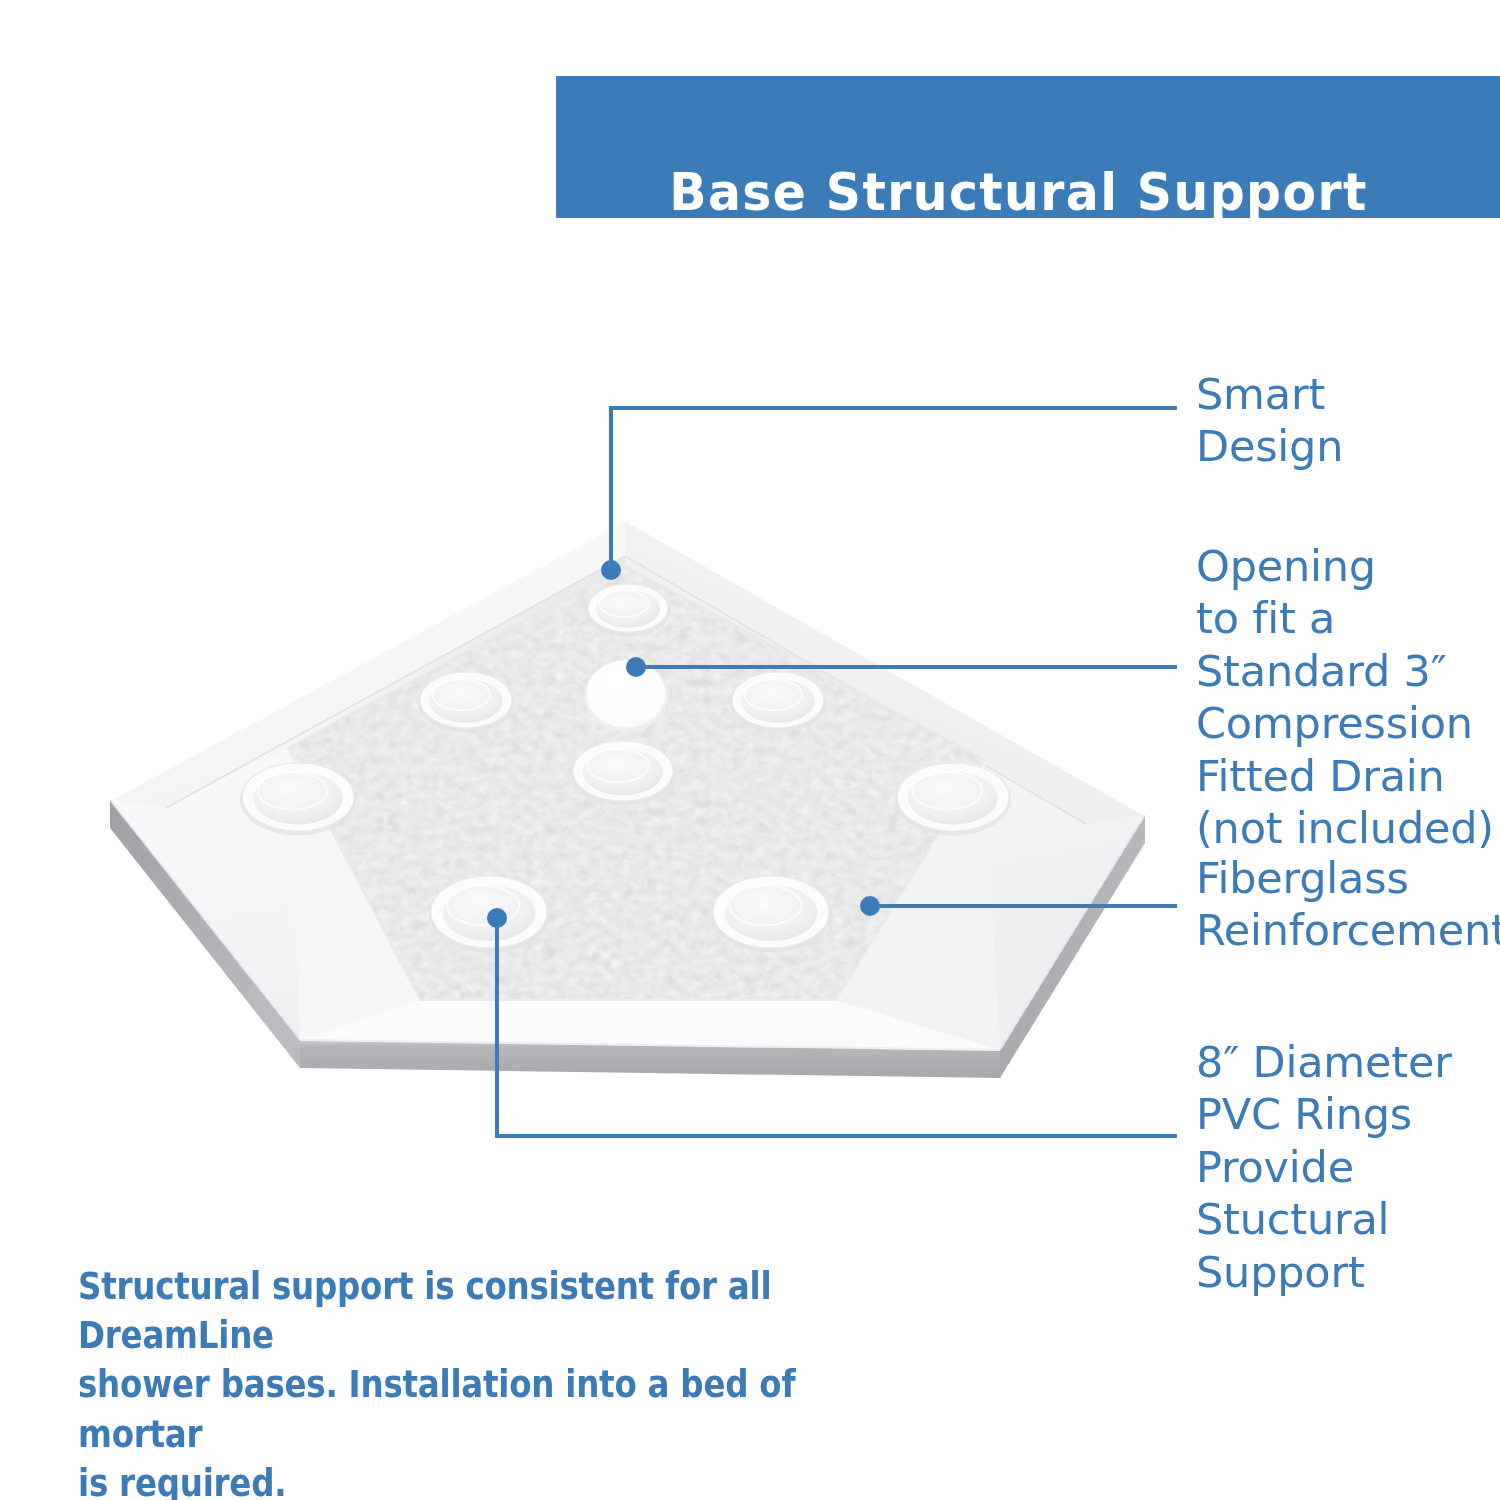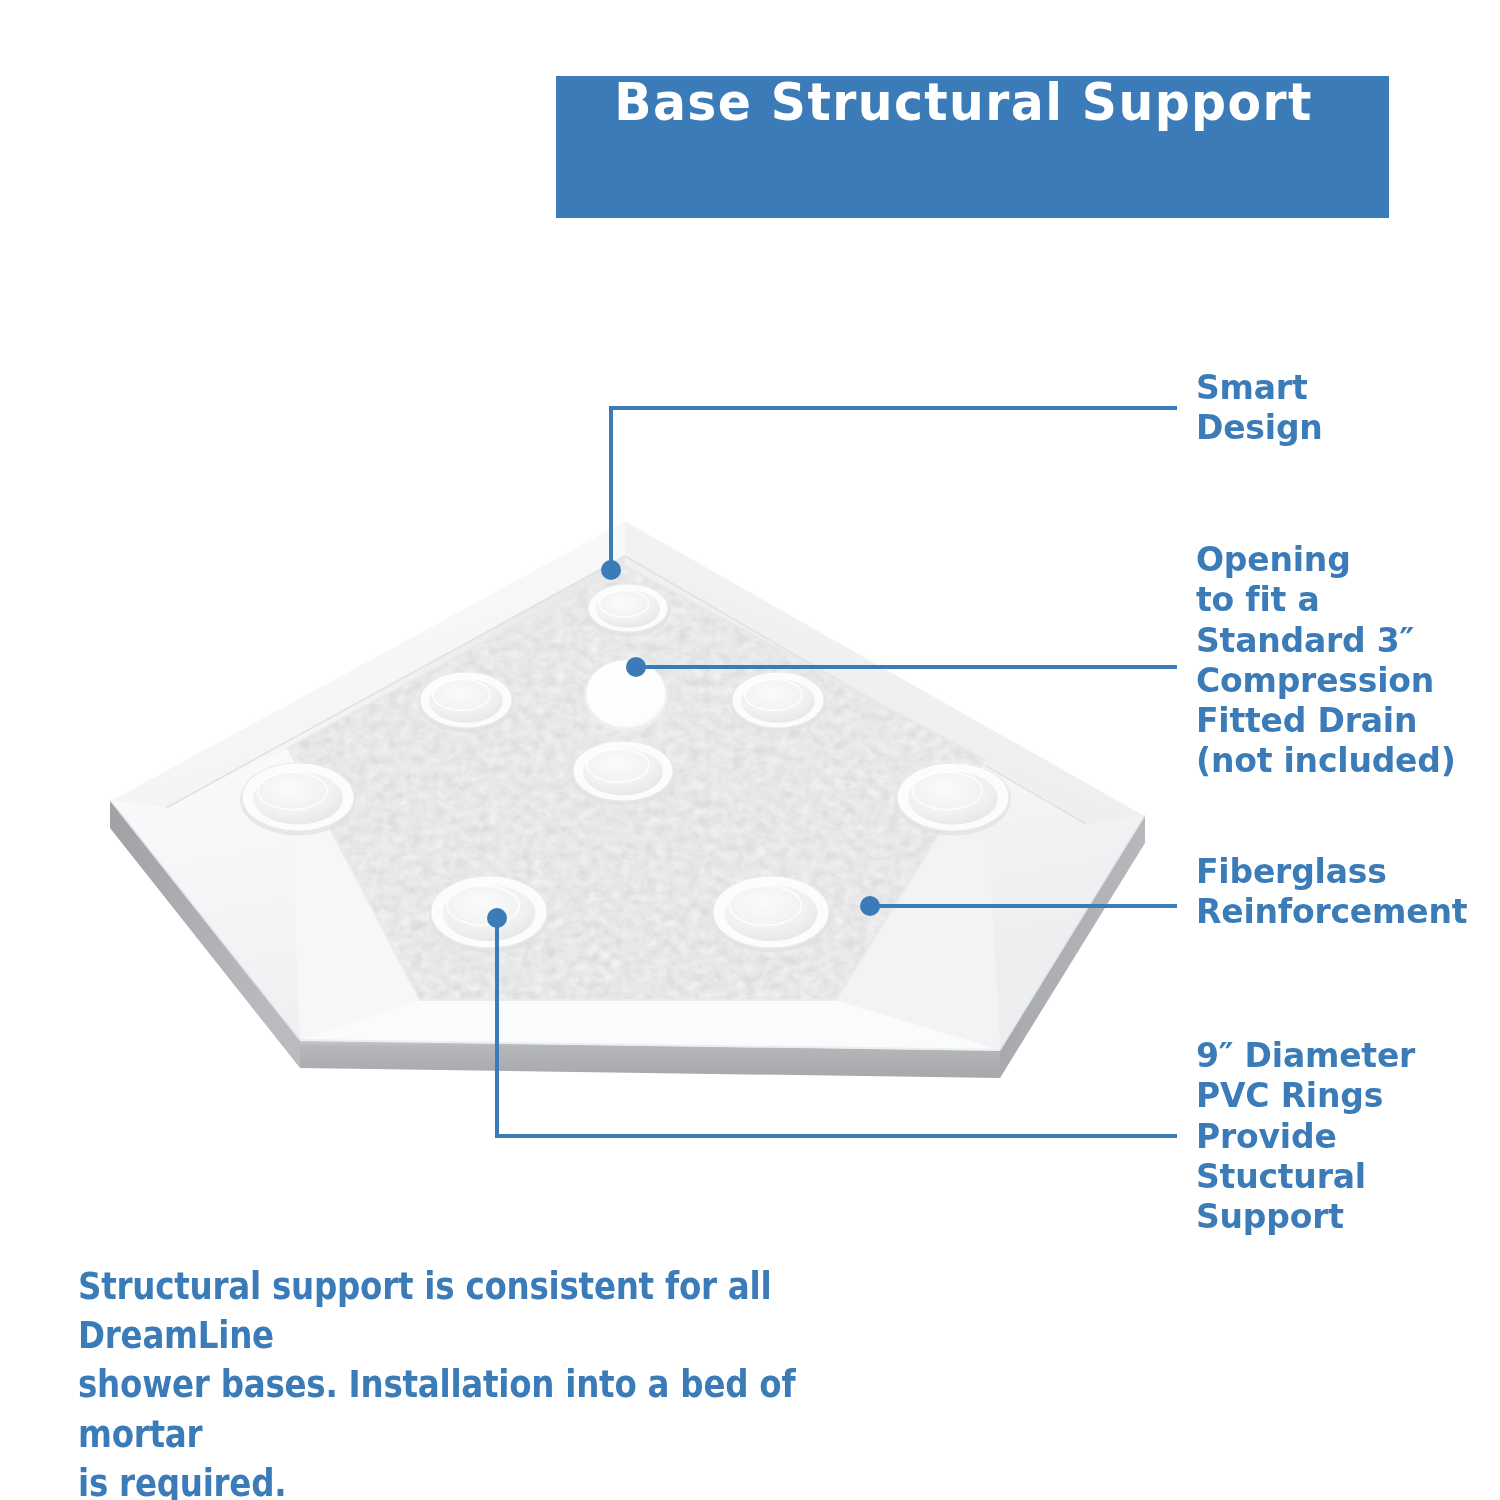--- a/index.html
+++ b/index.html
@@ -14,25 +14,25 @@
     overflow: hidden;
     font-family: "Liberation Sans", sans-serif;
     -webkit-font-smoothing: antialiased;
   }
 
   
   #header-banner {
     position: absolute;
     left: 556px;
     top: 76px;
-    width: 833px;
+    width: 944px;
     height: 142px;
     background: #3b7cb8;
     display: flex;
-    align-items: flex-start;
+    align-items: flex-end;
     justify-content: center;
     box-sizing: border-box;
     padding-right: 18px;
   }
   #banner-title {
     color: #ffffff;
     font-family: "DejaVu Sans", sans-serif;
     font-weight: bold;
     font-size: 52px;
     letter-spacing: 1.5px;
@@ -49,22 +49,22 @@
     width: 1500px;
     height: 1500px;
     pointer-events: none;
   }
 
   
   .callout-label {
     position: absolute;
     color: #3b7cb8;
     font-family: "DejaVu Sans", sans-serif;
-    font-weight: bold;
-    font-size: 33px;
+    font-weight: normal;
+    font-size: 43px;
     line-height: 1.22;
     letter-spacing: -0.2px;
     white-space: pre-line;
   }
   #callout-smart-design   { left: 1196px; top: 368px; }
   #callout-drain-opening  { left: 1196px; top: 540px; }
   #callout-fiberglass     { left: 1196px; top: 852px; }
   #callout-pvc-rings      { left: 1196px; top: 1036px; }
 
   
@@ -285,21 +285,21 @@
 <div class="callout-label" id="callout-drain-opening">Opening
 to fit a
 Standard 3″
 Compression
 Fitted Drain
 (not included)</div>
 
 <div class="callout-label" id="callout-fiberglass">Fiberglass
 Reinforcement</div>
 
-<div class="callout-label" id="callout-pvc-rings">9″ Diameter
+<div class="callout-label" id="callout-pvc-rings">8″ Diameter
 PVC Rings
 Provide
 Stuctural
 Support</div>
 
 <div id="bottom-caption">Structural support is consistent for all DreamLine
 shower bases. Installation into a bed of mortar
 is required.</div>
 
 </body></html>

